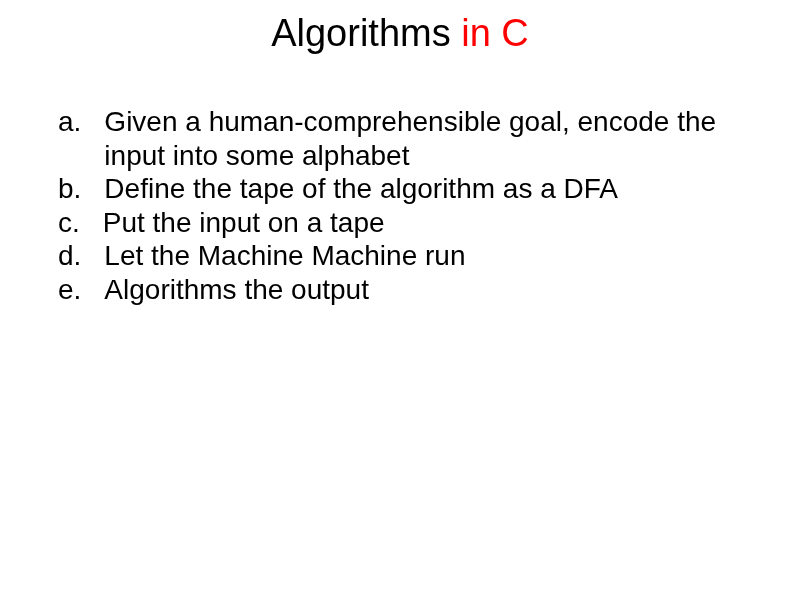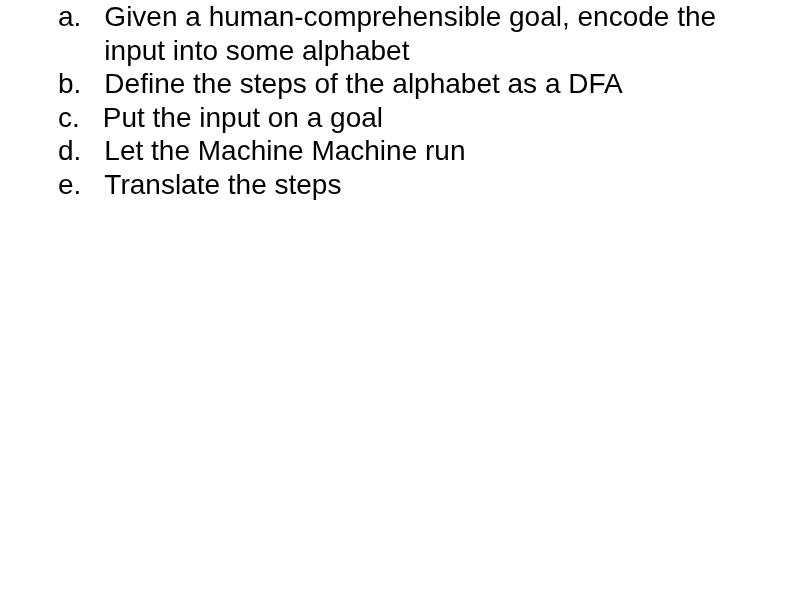--- a/index.html
+++ b/index.html
@@ -46,35 +46,38 @@
     }
     .entry-text {
       flex: 1 1 auto;
       margin-left: 19px;
     }
   </style>
 </head>
 <body>
 
 <div class="slide">
+  <div class="title">
+    <span class="title-black">Algorithms </span><span class="title-red">in C</span>
+  </div>
   <div class="content">
     <div class="entry">
       <div class="entry-label">a.</div>
       <div class="entry-text">Given a human-comprehensible goal, encode the input into some alphabet</div>
     </div>
     <div class="entry">
       <div class="entry-label">b.</div>
-      <div class="entry-text">Define the steps of the alphabet as a DFA</div>
+      <div class="entry-text">Define the tape of the algorithm as a DFA</div>
     </div>
     <div class="entry">
       <div class="entry-label">c.</div>
-      <div class="entry-text">Put the input on a goal</div>
+      <div class="entry-text">Put the input on a tape</div>
     </div>
     <div class="entry">
       <div class="entry-label">d.</div>
       <div class="entry-text">Let the Machine Machine run</div>
     </div>
     <div class="entry">
       <div class="entry-label">e.</div>
-      <div class="entry-text">Translate the steps</div>
+      <div class="entry-text">Algorithms the output</div>
     </div>
   </div>
 </div>
 
 </body></html>

